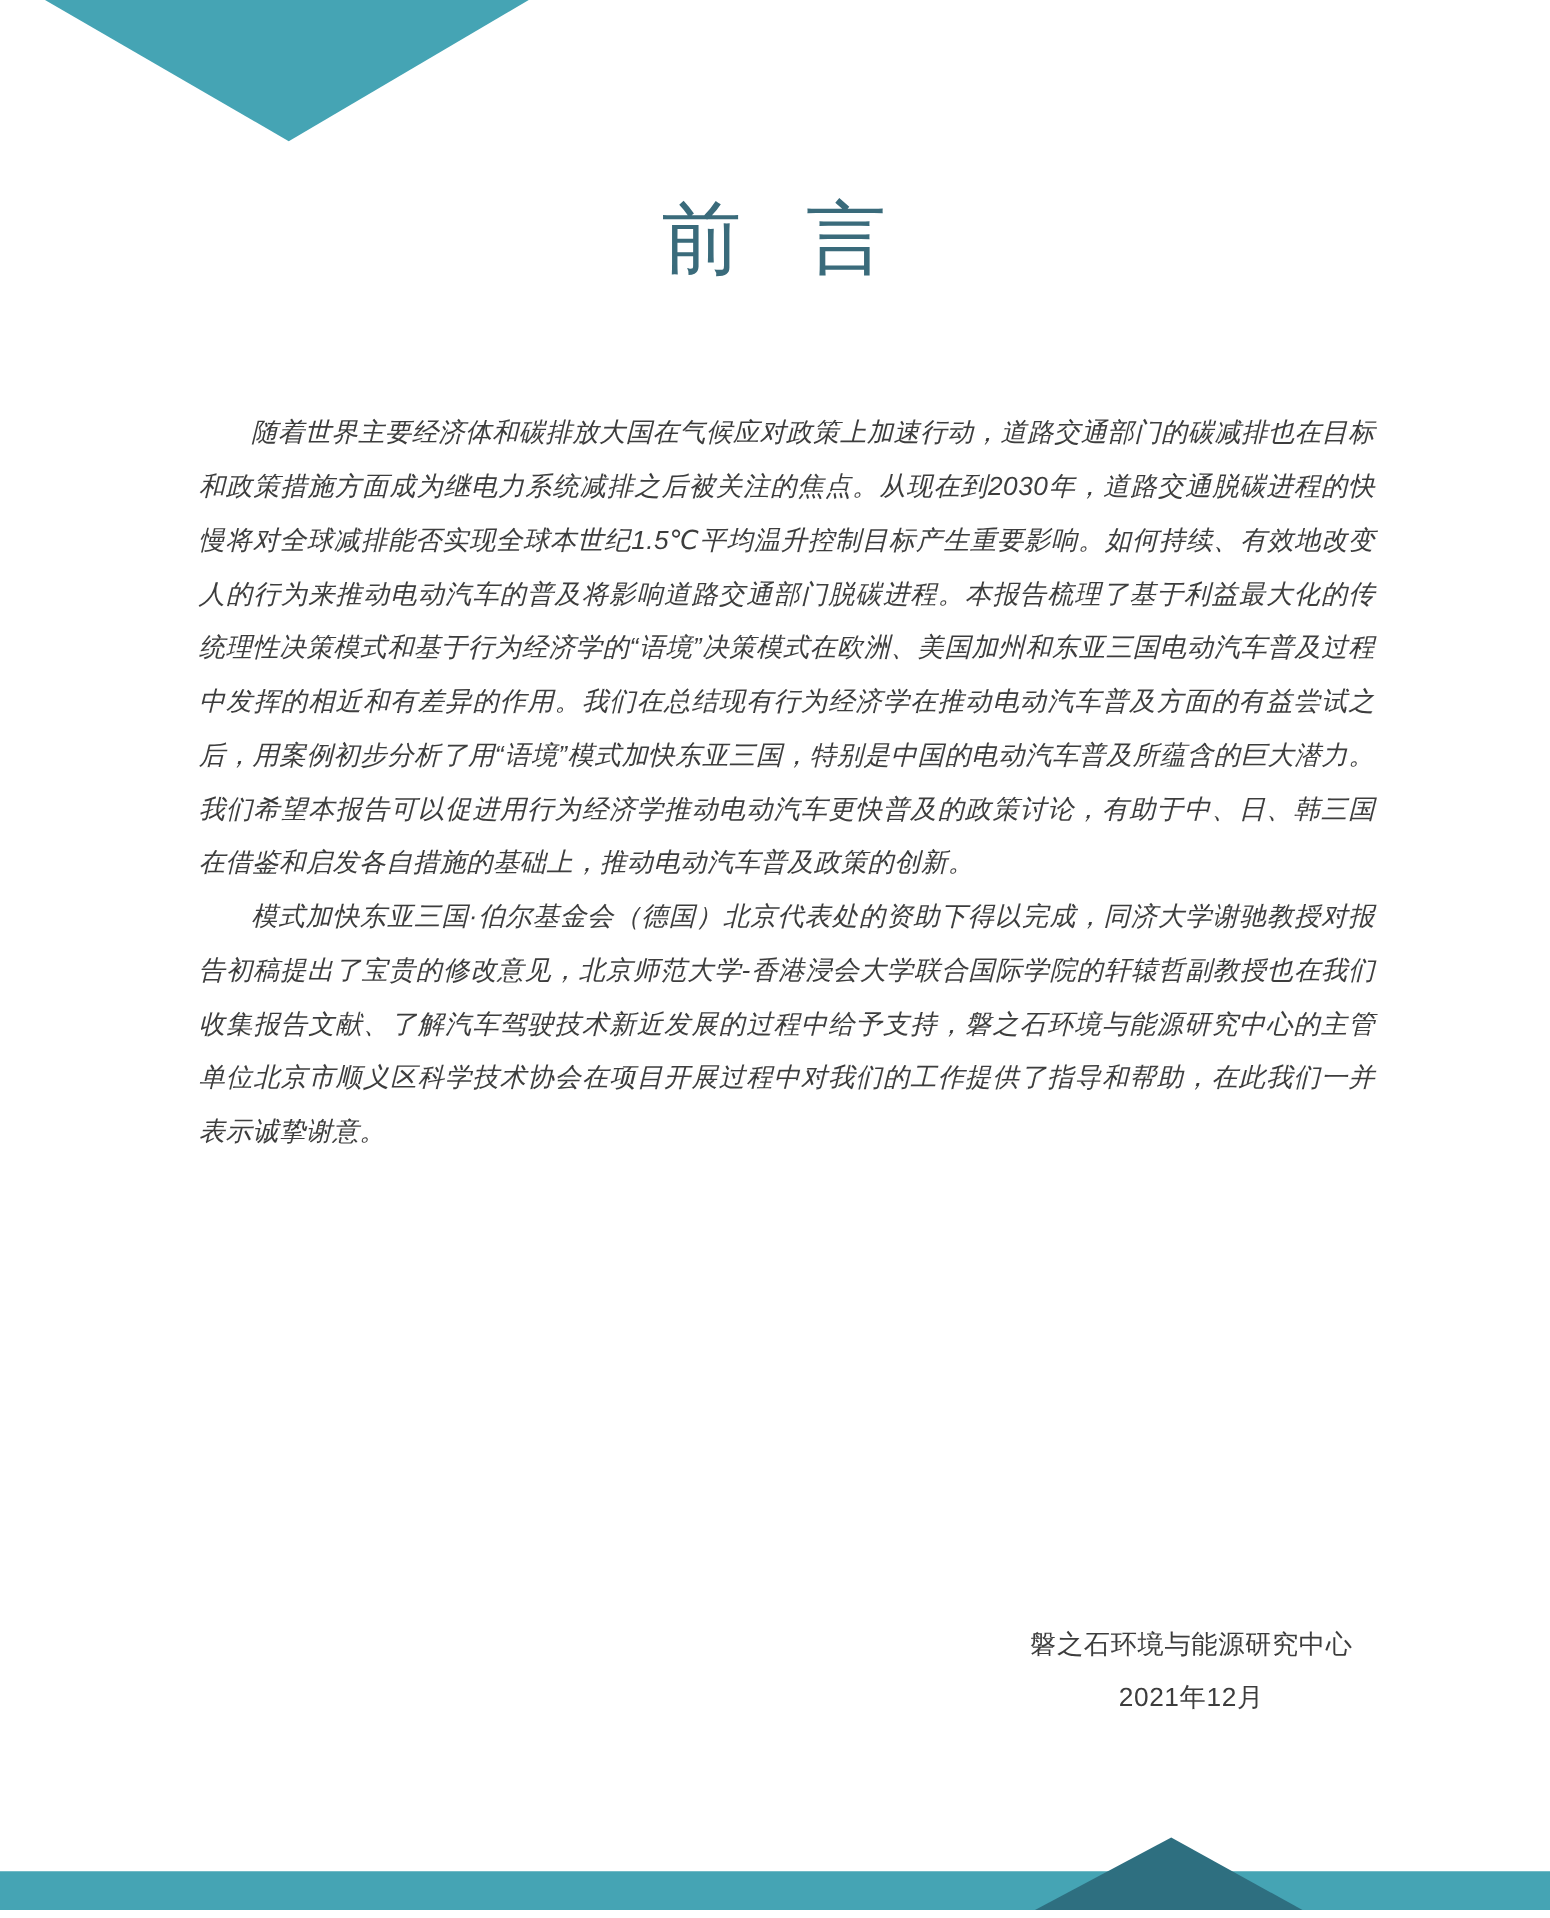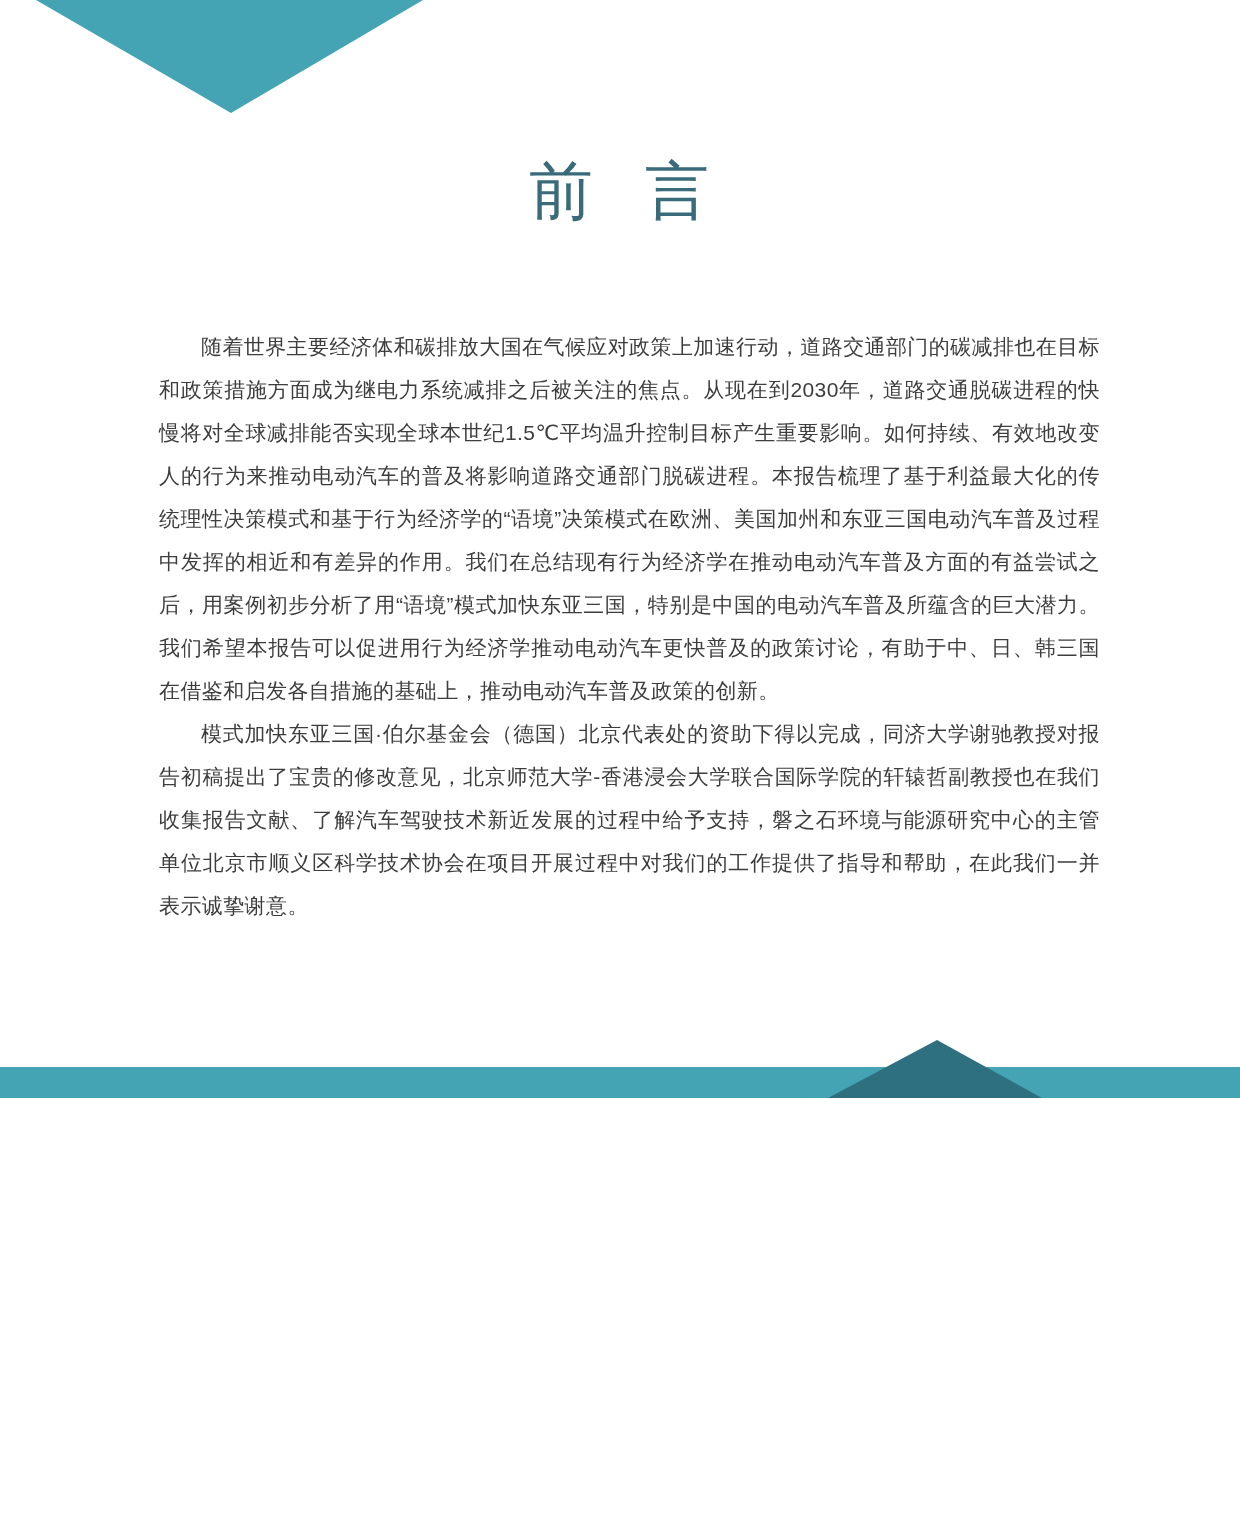--- a/index.html
+++ b/index.html
@@ -7,21 +7,21 @@
     --accent-teal-dark: #2E6F80;
     --title-color: #3A6B7B;
     --text-color: #3D3D3D;
     --page-bg: #FFFFFF;
   }
   html, body { margin: 0; padding: 0; }
   body { background: #ffffff; }
   .page {
     position: relative;
     width: 1240px;
-    height: 1098px;
+    height: 1528px;
     background: var(--page-bg);
     overflow: hidden;
     font-family: "Liberation Sans", "DejaVu Sans", sans-serif;
   }
   .decor-top {
     position: absolute;
     top: 0;
     left: 0;
     display: block;
   }
@@ -43,20 +43,21 @@
   .content {
     position: absolute;
     left: 159px;
     top: 325px;
     width: 941px;
     font-size: 21px;
     line-height: 43px;
     letter-spacing: 0.4px;
     color: var(--text-color);
     text-align: justify;
+    font-style: italic;
   }
   .content p { margin: 0; text-indent: 2em; }
   .signature {
     position: absolute;
     top: 1294px;
     right: 158px;
     font-size: 21px;
     line-height: 43px;
     letter-spacing: 0.5px;
     color: var(--text-color);
@@ -89,20 +90,21 @@
 
   <h1 class="page-title">前 言</h1>
 
   <div class="content">
     <p>随着世界主要经济体和碳排放大国在气候应对政策上加速行动，道路交通部门的碳减排也在目标和政策措施方面成为继电力系统减排之后被关注的焦点。从现在到2030年，道路交通脱碳进程的快慢将对全球减排能否实现全球本世纪1.5℃平均温升控制目标产生重要影响。如何持续、有效地改变人的行为来推动电动汽车的普及将影响道路交通部门脱碳进程。本报告梳理了基于利益最大化的传统理性决策模式和基于行为经济学的“语境”决策模式在欧洲、美国加州和东亚三国电动汽车普及过程中发挥的相近和有差异的作用。我们在总结现有行为经济学在推动电动汽车普及方面的有益尝试之后，用案例初步分析了用“语境”模式加快东亚三国，特别是中国的电动汽车普及所蕴含的巨大潜力。我们希望本报告可以促进用行为经济学推动电动汽车更快普及的政策讨论，有助于中、日、韩三国在借鉴和启发各自措施的基础上，推动电动汽车普及政策的创新。</p>
     <p>模式加快东亚三国·伯尔基金会（德国）北京代表处的资助下得以完成，同济大学谢驰教授对报告初稿提出了宝贵的修改意见，北京师范大学-香港浸会大学联合国际学院的轩辕哲副教授也在我们收集报告文献、了解汽车驾驶技术新近发展的过程中给予支持，磐之石环境与能源研究中心的主管单位北京市顺义区科学技术协会在项目开展过程中对我们的工作提供了指导和帮助，在此我们一并表示诚挚谢意。</p>
   </div>
 
   <div class="signature">
     <div>磐之石环境与能源研究中心</div>
+    <div>2021年12月</div>
   </div>
 
   <div class="band-bottom"></div>
 
   <svg class="decor-bottom" width="230" height="60" viewBox="0 0 230 60" aria-hidden="true">
     <polygon points="117,2 222,60 8,60"></polygon>
   </svg>
 
 </div>
 

